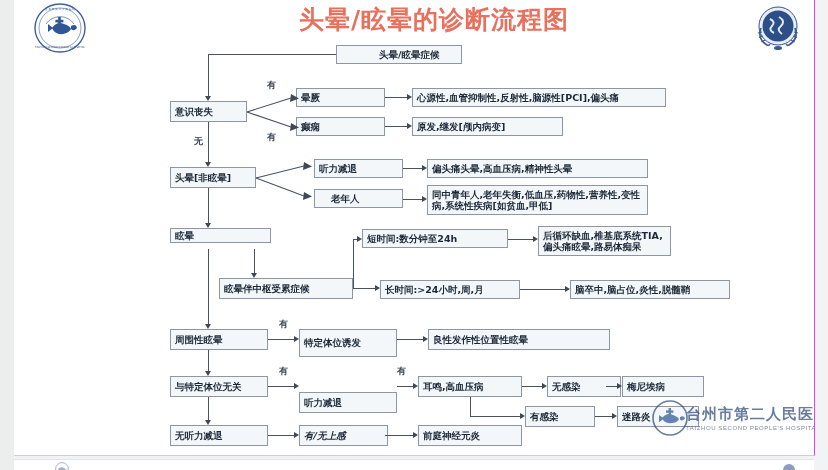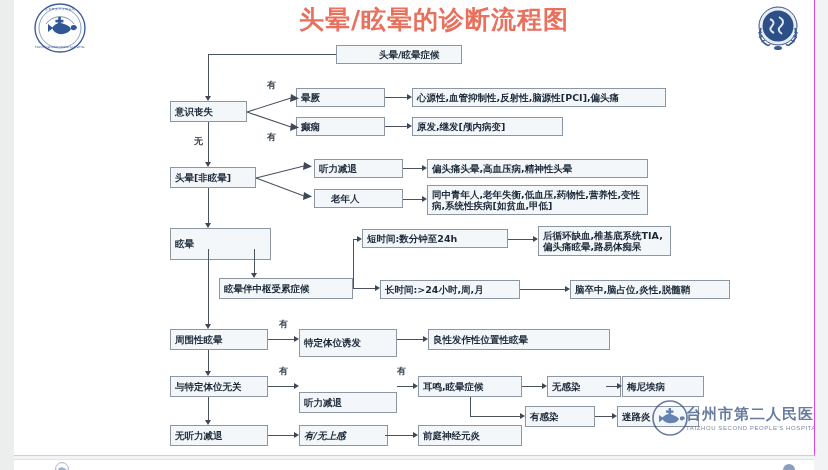--- a/index.html
+++ b/index.html
@@ -160,39 +160,39 @@
   <div class="box" style="left:156px;top:167px;width:86px;height:21px;">头晕[非眩晕]</div>
 
   <div class="box" style="left:300px;top:159px;width:89px;height:19px;">听力减退</div>
   <div class="box" style="left:413px;top:159px;width:221px;height:19px;">偏头痛头晕,高血压病,精神性头晕</div>
 
   <div class="box" style="left:300px;top:189px;width:89px;height:19px;padding-left:16px;">老年人</div>
   <div class="box two" style="left:413px;top:185px;width:221px;height:30px;">
     <span>同中青年人,老年失衡,低血压,药物性,营养性,变性病,系统性疾病[如贫血,甲低]</span>
   </div>
 
-  <div class="box" style="left:156px;top:228px;width:101px;height:32px;">眩晕</div>
+  <div class="box" style="left:156px;top:228px;width:101px;height:15px;">眩晕</div>
 
   <div class="box" style="left:205px;top:278px;width:134px;height:21px;text-align:right;">眩晕伴中枢受累症候</div>
 
   <div class="box" style="left:348px;top:229px;width:146px;height:19px;">短时间:数分钟至24h</div>
   <div class="box two" style="left:524px;top:226px;width:133px;height:30px;">
     <span>后循环缺血,椎基底系统TIA,偏头痛眩晕,路易体痴呆</span>
   </div>
 
   <div class="box" style="left:366px;top:280px;width:140px;height:19px;">长时间:&gt;24小时,周,月</div>
   <div class="box" style="left:556px;top:280px;width:160px;height:19px;">脑卒中,脑占位,炎性,脱髓鞘</div>
 
   <div class="box" style="left:156px;top:329px;width:98px;height:21px;">周围性眩晕</div>
   <div class="box" style="left:285px;top:329px;width:98px;height:28px;">特定体位诱发</div>
   <div class="box" style="left:414px;top:329px;width:182px;height:21px;">良性发作性位置性眩晕</div>
 
   <div class="box" style="left:156px;top:376px;width:98px;height:21px;">与特定体位无关</div>
   <div class="box" style="left:285px;top:376px;width:98px;height:21px;margin-top:16px;">听力减退</div>
-  <div class="box" style="left:404px;top:376px;width:104px;height:21px;">耳鸣,眩晕症候</div>
+  <div class="box" style="left:404px;top:376px;width:104px;height:21px;">耳鸣,高血压病</div>
   <div class="box" style="left:533px;top:376px;width:74px;height:21px;">无感染</div>
   <div class="box" style="left:608px;top:376px;width:82px;height:21px;">梅尼埃病</div>
 
   <div class="box" style="left:511px;top:406px;width:70px;height:21px;">有感染</div>
   <div class="box" style="left:603px;top:406px;width:82px;height:21px;">迷路炎</div>
 
   <div class="box" style="left:156px;top:425px;width:98px;height:21px;">无听力减退</div>
   <div class="box" style="left:285px;top:425px;width:89px;height:21px;font-style:italic;">有/无上感</div>
   <div class="box" style="left:404px;top:425px;width:104px;height:21px;">前庭神经元炎</div>
 

